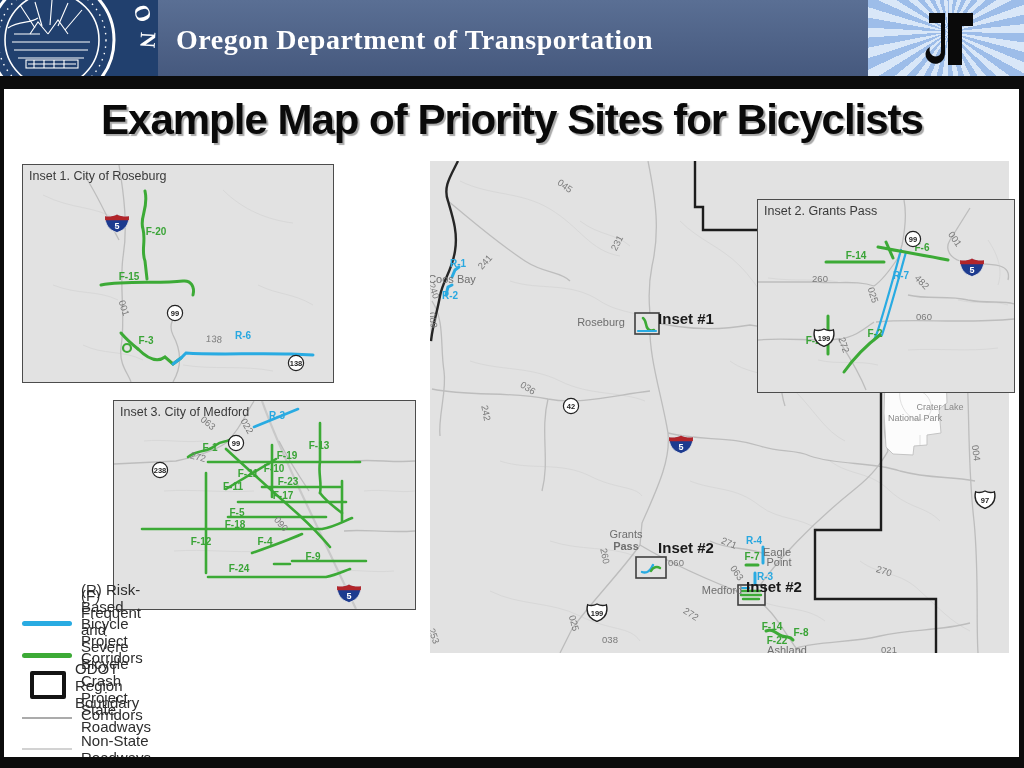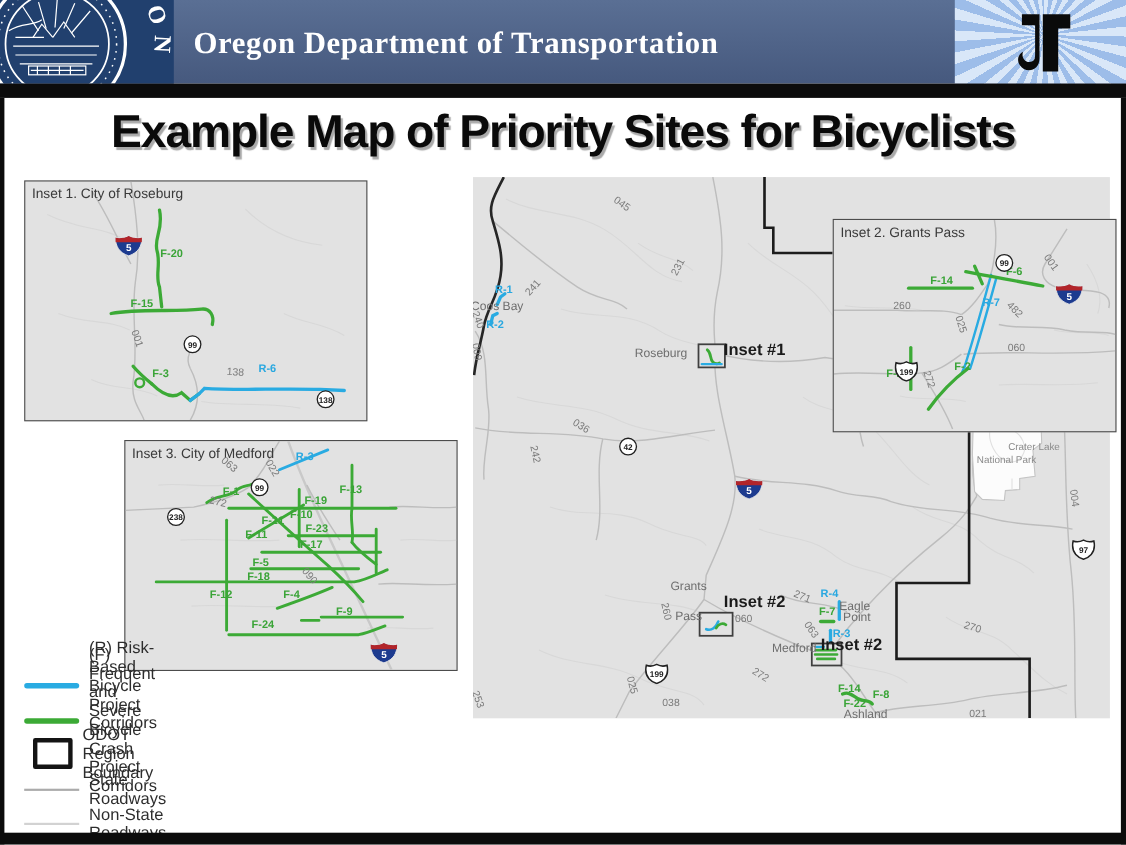--- a/index.html
+++ b/index.html
@@ -174,21 +174,21 @@
       <span class="lbl cyan" style="left: 28px; top: 103px; transform: translate(-50%, -50%);">R-1</span>
       <span class="lbl city" style="left: 22px; top: 118px; transform: translate(-50%, -50%);">Coos Bay</span>
       <span class="lbl cyan" style="left: 20px; top: 135px; transform: translate(-50%, -50%);">R-2</span>
       <span class="lbl road" style="left: 4px; top: 130px; transform: translate(-50%, -50%) rotate(70deg);">240</span>
       <span class="lbl road" style="left: 3px; top: 159px; transform: translate(-50%, -50%) rotate(80deg);">009</span>
       <span class="lbl road" style="left: 98px; top: 227px; transform: translate(-50%, -50%) rotate(32deg);">036</span>
       <span class="lbl road" style="left: 56px; top: 252px; transform: translate(-50%, -50%) rotate(78deg);">242</span>
       <span class="lbl city" style="left: 171px; top: 161px; transform: translate(-50%, -50%);">Roseburg</span>
       <span class="lbl ref" style="left: 256px; top: 157px; transform: translate(-50%, -50%);">Inset #1</span>
       <span class="lbl city" style="left: 196px; top: 373px; transform: translate(-50%, -50%);">Grants</span>
-      <span class="lbl city" style="left: 196px; top: 400px; transform: translate(-50%, -50%);">Pass</span>
+      <span class="lbl city" style="left: 196px; top: 385px; transform: translate(-50%, -50%); font-weight: bold;">Pass</span>
       <span class="lbl road" style="left: 175px; top: 395px; transform: translate(-50%, -50%) rotate(78deg);">260</span>
       <span class="lbl ref" style="left: 256px; top: 386px; transform: translate(-50%, -50%);">Inset #2</span>
       <span class="lbl road" style="left: 246px; top: 402px; transform: translate(-50%, -50%);">060</span>
       <span class="lbl road" style="left: 299px; top: 382px; transform: translate(-50%, -50%) rotate(22deg);">271</span>
       <span class="lbl cyan" style="left: 324px; top: 380px; transform: translate(-50%, -50%);">R-4</span>
       <span class="lbl city" style="left: 347px; top: 391px; transform: translate(-50%, -50%);">Eagle</span>
       <span class="lbl city" style="left: 349px; top: 401px; transform: translate(-50%, -50%);">Point</span>
       <span class="lbl green" style="left: 322px; top: 396px; transform: translate(-50%, -50%);">F-7</span>
       <span class="lbl road" style="left: 307px; top: 412px; transform: translate(-50%, -50%) rotate(55deg);">063</span>
       <span class="lbl cyan" style="left: 335px; top: 416px; transform: translate(-50%, -50%);">R-3</span>

